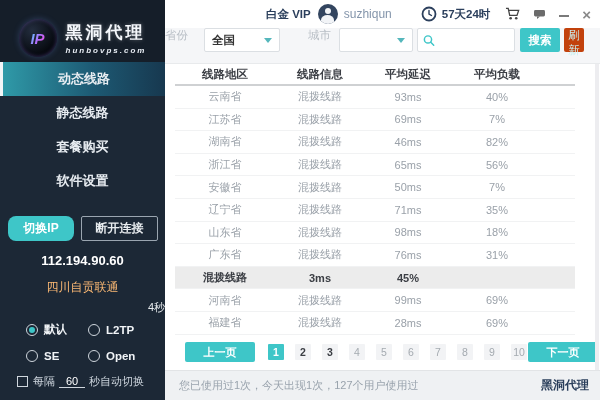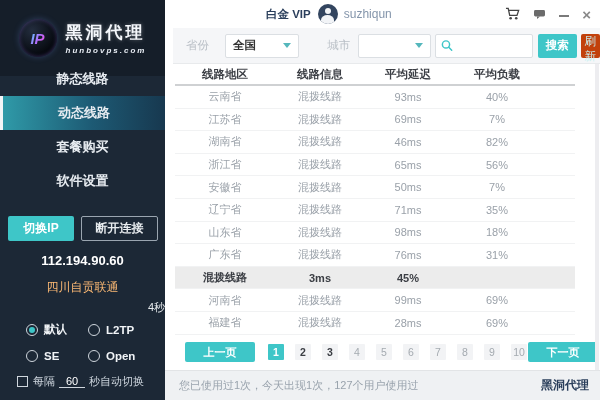--- a/index.html
+++ b/index.html
@@ -22,21 +22,21 @@
   .logo-text-sub { color:#e8edf4; font-size:8px; font-weight:bold; font-style:italic; letter-spacing:2px; margin-top:2px; }
 
   .menu { position:absolute; top:62px; left:0; right:0; }
   .menu-item { height:34px; display:flex; align-items:center; justify-content:center;
                color:#e7ecf1; font-size:13px; font-weight:bold; cursor:pointer; }
   .menu-item.active { background:linear-gradient(90deg,#2f9aa8 0%,#1d5a74 55%,#17384f 100%);
                border-left:3px solid #f2f5f7; }
 
   .conn-buttons { position:absolute; top:216px; left:8px; right:7px; display:flex; gap:7px; }
   .btn-switch { flex:0 0 66px; height:25px; background:#3ec6c8; color:#fff; font-size:12px; font-weight:bold;
-                border:none; border-radius:2px; cursor:pointer; }
+                border:none; border-radius:8px; cursor:pointer; }
   .btn-disconnect { flex:1; height:25px; background:transparent; color:#e8ecef; font-size:12px; font-weight:bold;
                 border:1px solid #9aa5b0; border-radius:2px; cursor:pointer; }
 
   .side-ip   { position:absolute; top:253px; width:100%; text-align:center; color:#ffffff; font-size:13px; font-weight:600; }
   .side-loc  { position:absolute; top:279px; width:100%; text-align:center; color:#fdba74; font-size:12px; }
   .side-timer{ position:absolute; top:300px; width:100%; text-align:right; color:#e8ecef; font-size:11px; }
 
   .protocols { position:absolute; top:322px; left:26px; right:14px;
                display:grid; grid-template-columns:62px auto; row-gap:13px; }
   .proto { display:flex; align-items:center; gap:6px; cursor:pointer; }
@@ -61,22 +61,22 @@
   .avatar::before { content:""; position:absolute; top:4px; left:7px; width:6px; height:6px; border-radius:50%; background:#f2f4f7; }
   .avatar::after  { content:""; position:absolute; top:11px; left:3.5px; width:13px; height:10px; border-radius:50% 50% 0 0; background:#f2f4f7; }
   .username { margin-left:6px; color:#8495ab; font-size:12px; }
   .clock-wrap { margin-left:29px; display:flex; align-items:center; gap:5px; }
   .remaining { color:#2b3f5c; font-size:11.5px; font-weight:bold; white-space:nowrap; }
   .win-icons { margin-left:auto; display:flex; align-items:center; gap:13px; padding-right:9px; }
   .win-icons > * { cursor:pointer; }
   .minimize-bar { width:10px; height:0; border-top:2px solid #7a7a7a; margin-top:4px; }
   .close-x { color:#8a8a8a; font-size:15px; line-height:1; font-weight:bold; }
 
-  .filterbar { position:absolute; top:28px; left:8px; right:0; height:36px; background:#f5f6f8;
-               border-bottom:1px solid #e8eaec; display:flex; align-items:center; padding-left:13px; }
+  .filterbar { position:absolute; top:28px; left:0; right:0; height:36px; background:#f5f6f8;
+               border-bottom:1px solid #e8eaec; display:flex; }
   .filter-label { color:#b9bfc6; font-size:11.5px; white-space:nowrap; }
   .select { height:24px; background:#fff; border:1px solid #dbdfe3; border-radius:2px;
             display:flex; align-items:center; justify-content:space-between; padding:0 7px; cursor:pointer; }
   .select-province { width:76px; margin-left:16px; }
   .select-city { width:74px; margin-left:8px; }
   .city-label { margin-left:28px; }
   .select-value { color:#333; font-size:11.5px; font-weight:bold; }
   .caret { width:0; height:0; border-left:4px solid transparent; border-right:4px solid transparent; border-top:5px solid #55b7bc; }
   .search-box { width:98px; height:24px; background:#fff; border:1px solid #dbdfe3; border-radius:2px;
                 margin-left:4px; display:flex; align-items:center; padding:0 5px; gap:4px; }
@@ -124,22 +124,22 @@
       <div class="logo-badge">
           <span>IP</span>
         </div>
       <div>
         <div class="logo-text-title">黑洞代理</div>
         <div class="logo-text-sub">hunbovps.com</div>
       </div>
     </div>
 
     <div class="menu">
+        <div class="menu-item active">动态线路</div>
         <div class="menu-item">静态线路</div>
-        <div class="menu-item active">动态线路</div>
         <div class="menu-item">套餐购买</div>
         <div class="menu-item">软件设置</div>
       </div>
 
     <div class="conn-buttons">
       <button class="btn-switch">切换IP</button>
       <button class="btn-disconnect">断开连接</button>
     </div>
 
     <div class="side-ip">112.194.90.60</div>
@@ -172,20 +172,27 @@
       <span>秒自动切换</span>
     </div>
   </div>
 
   <div class="main">
 
     <div class="topbar">
       <span class="vip-label">白金 VIP</span>
       <span class="avatar"></span>
       <span class="username">suzhiqun</span>
+      <span class="clock-wrap">
+        <svg width="16" height="16" viewBox="0 0 16 16">
+          <circle cx="8" cy="8" r="6.5" fill="none" stroke="#2b3f5c" stroke-width="1.8"></circle>
+          <path d="M8 4.5 V8 L10.5 9.5" fill="none" stroke="#2b3f5c" stroke-width="1.4" stroke-linecap="round"></path>
+        </svg>
+        <span class="remaining">57天24时</span>
+      </span>
       <span class="win-icons">
         <svg width="15" height="14" viewBox="0 0 16 15">
           <path d="M1 1.5 H3.4 L5 9 H12.8 L14.6 3.6 H4" fill="none" stroke="#444" stroke-width="1.4"></path>
           <circle cx="6" cy="12" r="1.4" fill="#444"></circle>
             <circle cx="12" cy="12" r="1.4" fill="#444"></circle>
         </svg>
         <svg width="13" height="12" viewBox="0 0 13 12">
           <rect x="1" y="2" width="11" height="6.5" rx="1.4" fill="#6b6b6b"></rect>
           <path d="M4 8.5 L4 11 L7 8.5 Z" fill="#6b6b6b"></path>
         </svg>

